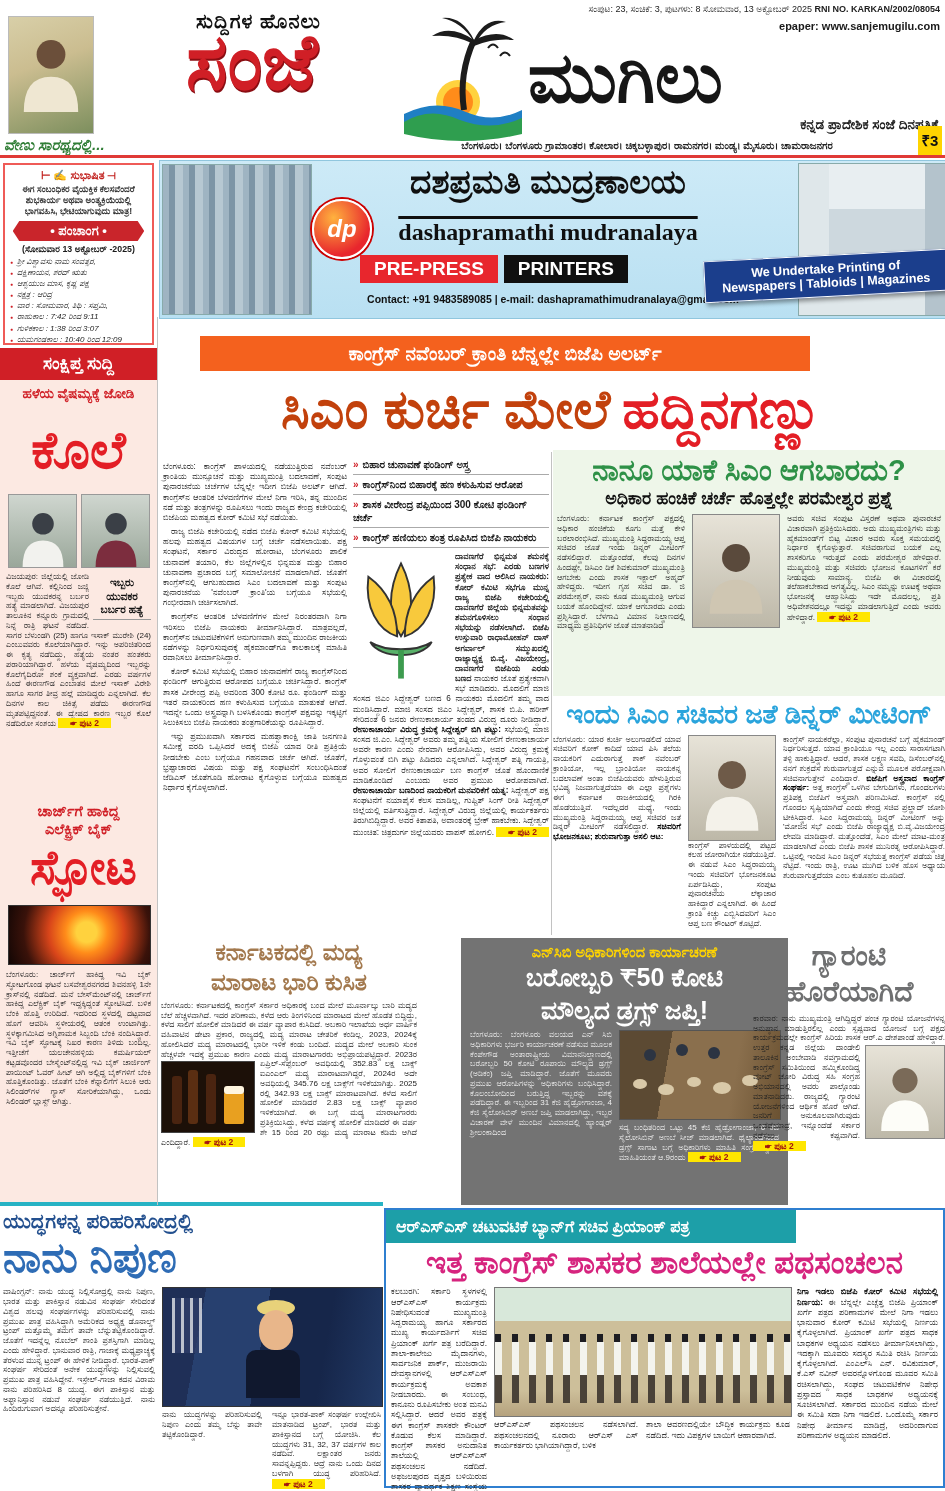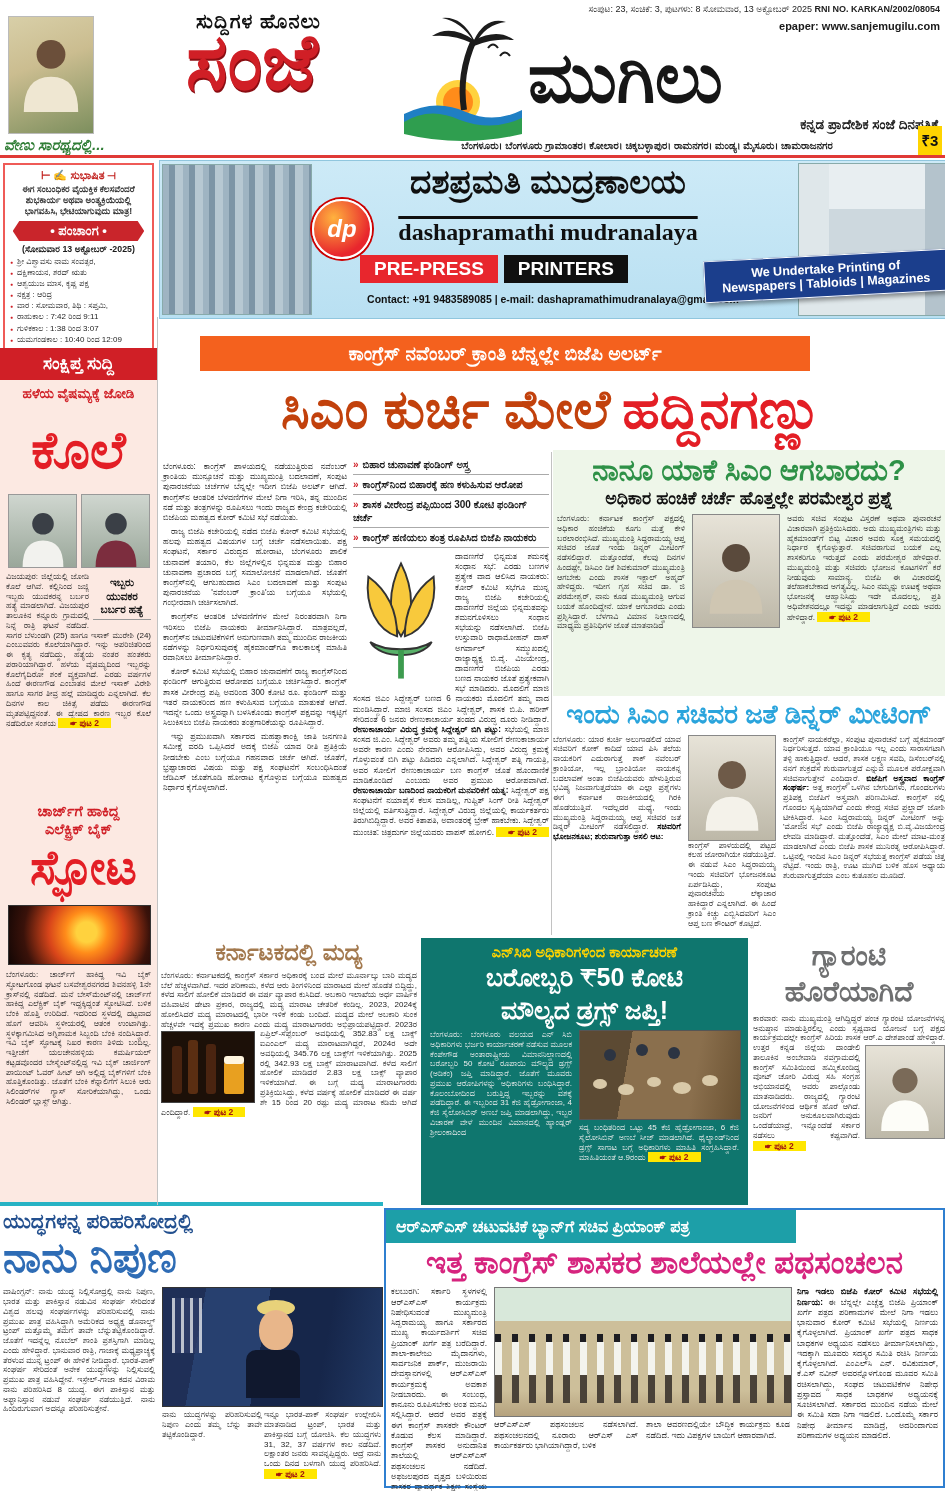--- a/index.html
+++ b/index.html
@@ -43,21 +43,21 @@
           transform:rotate(-3deg);padding:6px 4px;border:1px solid #fff;box-shadow:2px 3px 4px rgba(0,0,0,.4);z-index:3;}
   
   .subox{border:2px solid #ef5b57;background:#fff;padding:4px 5px;box-sizing:border-box;}
   .su-head{color:#c2221f;font-weight:bold;font-size:11px;}
   .su-quote{font-size:8.8px;font-weight:bold;color:#333;line-height:1.25;margin-top:2px;}
   .pan-ribbon{background:#c9252b;color:#fff;font-weight:bold;font-size:13px;text-align:center;
       margin:4px auto 3px;padding:2px 0;width:96%;
       clip-path:polygon(5% 0,95% 0,100% 50%,95% 100%,5% 100%,0 50%);}
   .pan-ribbon::before{content:"• ";} .pan-ribbon::after{content:" •";}
   .pan-date{font-size:8.8px;font-weight:bold;text-align:center;}
-  .pan-list{list-style:none;margin:2px 0 0;padding:0;}
+  .pan-list{list-style:none;margin:2px 0 0;padding:0;font-style:italic;}
   .pan-list li{font-size:8px;line-height:1.2;color:#222;padding-left:7px;position:relative;margin-top:1.5px;}
   .pan-list li::before{content:"●";color:#d01f26;font-size:5px;position:absolute;left:0;top:2px;}
   .brief{background:#d01f26;color:#fff;font-weight:bold;font-size:17px;text-align:center;line-height:32px;}
   .pinkbg{background:#fce9e2;}
   .m-kick{color:#d01f26;font-weight:bold;font-size:13.5px;line-height:1.25;}
   .m-head{color:#e31e25;font-weight:bold;font-size:52px;line-height:1.25;}
   .victim{width:70px;height:72px;background:linear-gradient(#cfd6cf,#9aa79a);border:1px solid #999;
           display:flex;align-items:flex-end;justify-content:center;overflow:hidden;}
   .bodytext{font-size:8px;line-height:1.22;color:#222;}
   .pullq{float:right;width:58px;font-size:10.5px;font-weight:bold;color:#111;border-bottom:1px solid #999;
@@ -69,34 +69,34 @@
   
   .kicker{background:#f4611e;color:#fff;font-weight:bold;font-size:19px;text-align:center;line-height:35px;}
   .lead-head{font-size:54px;font-weight:bold;line-height:1.3;white-space:nowrap;}
   .lead-head .hb{color:#c2410c;} .lead-head .hr{color:#e31e25;margin-left:12px;}
   .story{font-size:8.2px;line-height:1.24;color:#222;}
   .story p{margin:0 0 4px;text-indent:8px;}
   .story p.noind{text-indent:0;}
   .bullets{margin-bottom:4px;}
   .bullet{font-size:10px;font-weight:bold;color:#1a1a1a;border-bottom:1px solid #aaa;padding:3px 0;line-height:1.3;}
   .bullet .bmark{color:#d01f26;margin-right:4px;}
-  .boldlead{font-weight:normal;margin-top:32px;}
+  .boldlead{font-weight:bold;margin-top:32px;}
   .subhd{font-weight:bold;color:#000;}
   .lotus{float:left;margin:2px 6px 2px 0;}
   
   .parambox{background:#eef6e9;}
   .g-head{color:#2e9147;font-weight:bold;font-size:29px;line-height:1.25;}
   .g-sub{color:#111;font-weight:bold;font-size:17.5px;line-height:1.25;}
   .threecol{display:flex;gap:7px;}
   .photo-frame{background:linear-gradient(#e7e3d8,#bdb8a8);border:1px solid #888;position:relative;overflow:hidden;flex:none;}
   .cy-head{color:#2aa4dc;font-weight:bold;font-size:26px;line-height:1.25;}
   
   .br-head{color:#a3794e;font-weight:bold;font-size:23px;line-height:1.3;}
   .beer{float:left;width:92px;height:70px;margin:2px 5px 2px 0;background:#1c1008;border:1px solid #444;}
-  .drugbox{background:#0f766e;color:#eee;padding:6px 9px;box-sizing:border-box;}
+  .drugbox{background:#737373;color:#eee;padding:6px 9px;box-sizing:border-box;margin-left:40px;}
   .d-kick{color:#ffd400;font-weight:bold;font-size:14.5px;}
   .d-head{color:#fff;font-weight:bold;font-size:25px;line-height:1.3;}
   .drugphoto{background:linear-gradient(100deg,#5c4a33 0 30%,#8a6f4d 30% 70%,#6b5232 100%);border:1px solid #555;position:relative;overflow:hidden;}
   .drugphoto i{position:absolute;border-radius:50%;background:#d9c9a8;}
   .gr-head{color:#6f7071;font-weight:bold;font-size:28px;line-height:1.3;}
   .dpic{float:right;width:78px;height:92px;margin:2px 0 2px 5px;}
   
   .t-h1{color:#23508f;font-weight:bold;font-size:20px;}
   .t-h2{color:#2e6cb5;font-weight:bold;font-size:42px;line-height:1.2;}
   .trumpphoto{background:linear-gradient(100deg,#1f2f57 0 18%,#27406f 18% 45%,#16264a 45% 72%,#223a66 100%);position:relative;border:1px solid #333;overflow:hidden;}
@@ -165,21 +165,21 @@
       <span class="tag-red">PRE-PRESS</span><span class="tag-blk">PRINTERS</span>
     </div>
     <div class="abs ad-contact" style="left:178px;top:132px;width:430px;text-align:center">Contact: +91 9483589085 | e-mail: dashapramathimudranalaya@gmail.com</div>
     <div class="abs machinery2" style="left:638px;top:2px;width:146px;height:151px"></div>
     <div class="abs ribbon" style="left:544px;top:94px;width:234px">
       <div>We Undertake Printing of</div>
       <div>Newspapers | Tabloids | Magazines</div>
     </div>
   </div>
 
-  <div class="abs subox" style="left:3px;top:163px;width:151px;height:216px">
+  <div class="abs subox" style="left:3px;top:163px;width:151px;height:182px">
     <div class="su-head c">⊢ <span>✍</span> <span>ಸುಭಾಷಿತ</span> ⊣</div>
     <div class="su-quote c">ಈಗ ಸಂಬಂಧಿಕರ ವೈಯಕ್ತಿಕ ಕೆಲಸವೆಂದರೆ ಶುಭಕಾರ್ಯ ಅಥವಾ ಅಂತ್ಯಕ್ರಿಯೆಯಲ್ಲಿ ಭಾಗವಹಿಸಿ, ಭೇಟಿಯಾಗುವುದು ಮಾತ್ರ!</div>
     <div class="pan-ribbon">ಪಂಚಾಂಗ</div>
     <div class="pan-date">(ಸೋಮವಾರ 13 ಅಕ್ಟೋಬರ್ -2025)</div>
     <ul class="pan-list">
         <li>ಶ್ರೀ ವಿಶ್ವಾವಸು ನಾಮ ಸಂವತ್ಸರ,</li>
         <li>ದಕ್ಷಿಣಾಯನ, ಶರದ್ ಋತು</li>
         <li>ಆಶ್ವಯುಜ ಮಾಸ, ಕೃಷ್ಣ ಪಕ್ಷ</li>
         <li>ನಕ್ಷತ್ರ : ಆರಿದ್ರ</li>
         <li>ವಾರ : ಸೋಮವಾರ, ತಿಥಿ : ಸಪ್ತಮಿ,</li>
@@ -307,20 +307,21 @@
         <span class="subhd">ಬಿಜೆಪಿಗೆ ಅಸ್ತ್ರವಾದ ಕಾಂಗ್ರೆಸ್ ಸಂಘರ್ಷ:</span>
         <span>ಅತ್ತ ಕಾಂಗ್ರೆಸ್ ಒಳಗಿನ ಬೇಗುದಿಗಳು, ಗೊಂದಲಗಳು ಪ್ರತಿಪಕ್ಷ ಬಿಜೆಪಿಗೆ ಅಸ್ತ್ರವಾಗಿ ಪರಿಣಮಿಸಿದೆ. ಕಾಂಗ್ರೆಸ್ ನಲ್ಲಿ ಗೊಂದಲ ಸೃಷ್ಟಿಯಾಗಿದೆ ಎಂದು ಕೇಂದ್ರ ಸಚಿವ ಪ್ರಲ್ಹಾದ್ ಜೋಶಿ ಟೀಕಿಸಿದ್ದಾರೆ. ಸಿಎಂ ಸಿದ್ದರಾಮಯ್ಯ ಡಿನ್ನರ್ ಮೀಟಿಂಗ್ ಅನ್ನು 'ಮೋಜಿನ ಸಭೆ' ಎಂದು ಬಿಜೆಪಿ ರಾಜ್ಯಾಧ್ಯಕ್ಷ ಬಿ.ವೈ.ವಿಜಯೇಂದ್ರ ಲೇವಡಿ ಮಾಡಿದ್ದಾರೆ. ಮತ್ತೊಂದೆಡೆ, ಸಿಎಂ ಮೇಲೆ ಮಾಟ-ಮಂತ್ರ ಮಾಡಲಾಗಿದೆ ಎಂದು ಬಿಜೆಪಿ ಶಾಸಕ ಮುನಿರತ್ನ ಆರೋಪಿಸಿದ್ದಾರೆ.</span>
         <span>ಒಟ್ಟಿನಲ್ಲಿ ಇಂದಿನ ಸಿಎಂ ಡಿನ್ನರ್ ಸಭೆಯತ್ತ ಕಾಂಗ್ರೆಸ್ ಪಡೆಯ ಚಿತ್ತ ನೆಟ್ಟಿದೆ. ಇಂದು ರಾತ್ರಿ, ಊಟ ಮುಗಿದ ಬಳಿಕ ಹೊಸ ಅಧ್ಯಾಯ ಶುರುವಾಗುತ್ತದೆಯಾ ಎಂಬ ಕುತೂಹಲ ಮೂಡಿದೆ.</span>
       </div>
     </div>
   </div>
 
   <div class="abs" style="left:161px;top:938px;width:256px;height:264px">
     <div class="br-head c">
       <div>ಕರ್ನಾಟಕದಲ್ಲಿ ಮದ್ಯ</div>
+      <div>ಮಾರಾಟ ಭಾರಿ ಕುಸಿತ</div>
     </div>
     <div class="bodytext j" style="margin-top:3px">
       <span>ಬೆಂಗಳೂರು: ಕರ್ನಾಟಕದಲ್ಲಿ ಕಾಂಗ್ರೆಸ್ ಸರ್ಕಾರ ಅಧಿಕಾರಕ್ಕೆ ಬಂದ ಮೇಲೆ ಮೂರ್ನಾಲ್ಕು ಬಾರಿ ಮದ್ಯದ ಬೆಲೆ ಹೆಚ್ಚಳವಾಗಿದೆ. ಇದರ ಪರಿಣಾಮ, ಕಳೆದ ಆರು ತಿಂಗಳಿನಿಂದ ಮಾರಾಟದ ಮೇಲೆ ಹೊಡೆತ ಬಿದ್ದಿದ್ದು, ಕಳೆದ ಸಾಲಿಗೆ ಹೋಲಿಕೆ ಮಾಡಿದರೆ ಈ ವರ್ಷ ವ್ಯಾಪಾರ ಕುಸಿದಿದೆ. ಅಬಕಾರಿ ಇಲಾಖೆಯ ಅರ್ಧ ವಾರ್ಷಿಕ ವಹಿವಾಟಿನ ಡೇಟಾ ಪ್ರಕಾರ, ರಾಜ್ಯದಲ್ಲಿ ಮದ್ಯ ಮಾರಾಟ ಚೇತರಿಕೆ ಕಂಡಿಲ್ಲ. 2023, 2024ಕ್ಕೆ ಹೋಲಿಸಿದರೆ ಮದ್ಯ ಮಾರಾಟದಲ್ಲಿ ಭಾರೀ ಇಳಿಕೆ ಕಂಡು ಬಂದಿದೆ. ಮದ್ಯದ ಮೇಲೆ ಅಬಕಾರಿ ಸುಂಕ ಹೆಚ್ಚಳವೇ ಇದಕ್ಕೆ ಪ್ರಮುಖ ಕಾರಣ ಎಂದು ಮದ್ಯ ಮಾರಾಟಗಾರರು ಅಭಿಪ್ರಾಯಪಟ್ಟಿದ್ದಾರೆ.</span>
       <div class="beer">
         <svg width="92" height="70" viewBox="0 0 92 70">
           <rect x="10" y="14" width="10" height="48" rx="3" fill="#4a2410"></rect>
             <rect x="26" y="8" width="10" height="54" rx="3" fill="#5a2e12"></rect>
             <rect x="44" y="12" width="10" height="50" rx="3" fill="#4a2410"></rect>
           <rect x="62" y="30" width="20" height="32" rx="2" fill="#e8a020"></rect>
             <rect x="62" y="24" width="20" height="8" rx="3" fill="#fff6e0"></rect>
@@ -388,21 +389,21 @@
         <span>ವಾಷಿಂಗ್ಟನ್: ನಾನು ಯುದ್ಧ ನಿಲ್ಲಿಸೋದ್ರಲ್ಲಿ ನಾನು ನಿಪುಣ, ಭಾರತ ಮತ್ತು ಪಾಕಿಸ್ತಾನ ನಡುವಿನ ಸಂಘರ್ಷ ಸೇರಿದಂತೆ ವಿಶ್ವದ ಹಲವು ಸಂಘರ್ಷಗಳನ್ನು ಪರಿಹರಿಸುವಲ್ಲಿ ನಾನು ಪ್ರಮುಖ ಪಾತ್ರ ವಹಿಸಿದ್ದಾಗಿ ಅಮೆರಿಕದ ಅಧ್ಯಕ್ಷ ಡೊನಾಲ್ಡ್ ಟ್ರಂಪ್ ಮತ್ತೊಮ್ಮೆ ತಮಗೆ ತಾವೇ ಬೆನ್ನುತಟ್ಟಿಕೊಂಡಿದ್ದಾರೆ. ಜೊತೆಗೆ ಇದನ್ನೆಲ್ಲ ನೊಬೆಲ್ ಶಾಂತಿ ಪ್ರಶಸ್ತಿಗಾಗಿ ಮಾಡಿಲ್ಲ ಎಂದು ಹೇಳಿದ್ದಾರೆ.</span>
         <span>ಭಾನುವಾರ ರಾತ್ರಿ, ಗಾಜಾಕ್ಕೆ ಮಧ್ಯಪ್ರಾಚ್ಯಕ್ಕೆ ತೆರಳುವ ಮುನ್ನ ಟ್ರಂಪ್ ಈ ಹೇಳಿಕೆ ನೀಡಿದ್ದಾರೆ. ಭಾರತ-ಪಾಕ್ ಸಂಘರ್ಷ ಸೇರಿದಂತೆ ಅನೇಕ ಯುದ್ಧಗಳನ್ನು ನಿಲ್ಲಿಸುವಲ್ಲಿ ಪ್ರಮುಖ ಪಾತ್ರ ವಹಿಸಿದ್ದೇನೆ. ಇಸ್ರೇಲ್-ಗಾಜಾ ಕದನ ವಿರಾಮ ನಾನು ಪರಿಹರಿಸಿದ 8 ಯುದ್ಧ. ಈಗ ಪಾಕಿಸ್ತಾನ ಮತ್ತು ಅಫ್ಘಾನಿಸ್ತಾನ ನಡುವೆ ಸಂಘರ್ಷ ನಡೆಯುತ್ತಿದೆ. ನಾನು ಹಿಂದಿರುಗುವಾಗ ಅದನ್ನೂ ಪರಿಹರಿಸುತ್ತೇನೆ.</span>
       </div>
       <div style="flex:1">
         <div class="trumpphoto" style="width:100%;height:118px">
           <span class="stars"></span>
             <span class="hair"></span>
             <span class="face"></span>
             <span class="suit"></span>
         </div>
-        <div style="display:flex;gap:2px;margin-top:3px">
+        <div style="display:flex;gap:10px;margin-top:3px">
           <div class="bodytext j" style="width:100px">ನಾನು ಯುದ್ಧಗಳನ್ನು ಪರಿಹರಿಸುವಲ್ಲಿ ನಿಪುಣ ಎಂದು ತಮ್ಮ ಬೆನ್ನು ತಾವೇ ತಟ್ಟಿಕೊಂಡಿದ್ದಾರೆ.</div>
           <div class="bodytext j" style="flex:1">
             <span>ಇನ್ನೂ ಭಾರತ-ಪಾಕ್ ಸಂಘರ್ಷ ಉಲ್ಲೇಖಿಸಿ ಮಾತನಾಡಿದ ಟ್ರಂಪ್, ಭಾರತ ಮತ್ತು ಪಾಕಿಸ್ತಾನದ ಬಗ್ಗೆ ಯೋಚಿಸಿ. ಕೆಲ ಯುದ್ಧಗಳು 31, 32, 37 ವರ್ಷಗಳ ಕಾಲ ನಡೆದಿವೆ. ಲಕ್ಷಾಂತರ ಜನರು ಸಾವನ್ನಪ್ಪಿದ್ದರು. ಆದ್ರೆ ನಾನು ಒಂದು ದಿನದ ಬಳಗಾಗಿ ಯುದ್ಧ ಪರಿಹರಿಸಿದೆ.</span>
             <span class="ptag"><span>☛</span> <span>ಪುಟ 2</span></span>
           </div>
         </div>
       </div>
     </div>
   </div>
 

